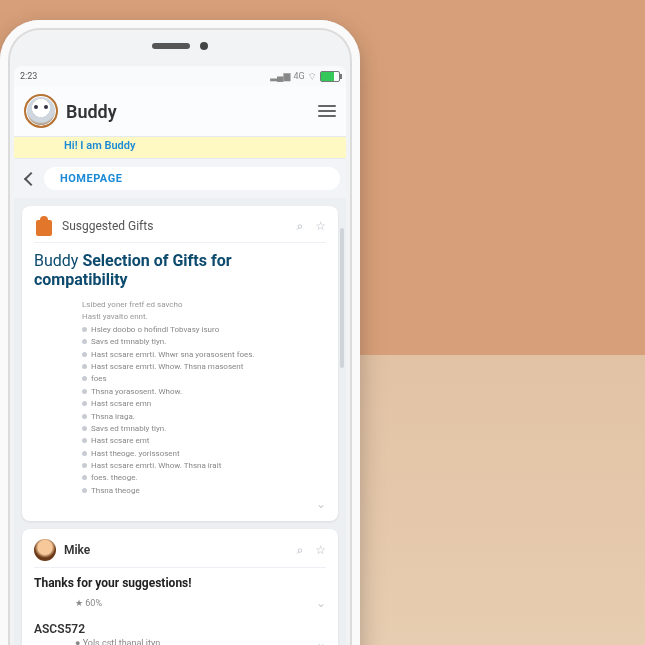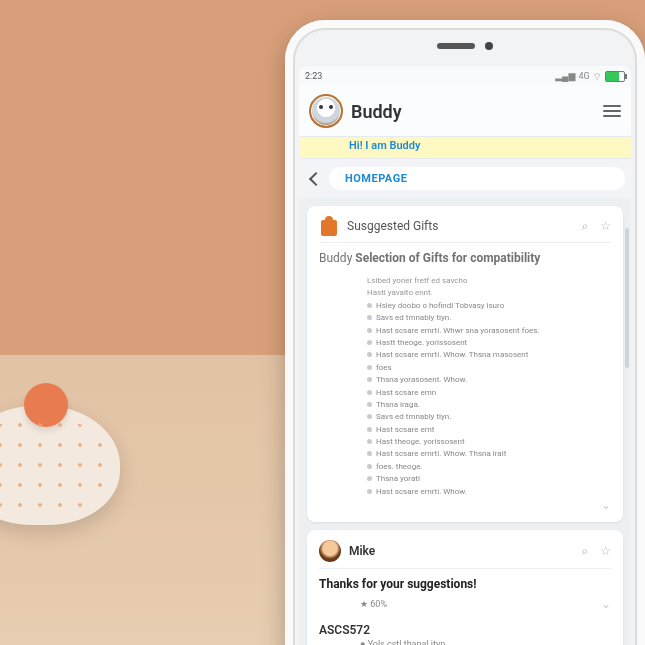--- a/index.html
+++ b/index.html
@@ -1,16 +1,16 @@
 <!DOCTYPE html>
 <html><head>
 <meta charset="utf-8">
 <style>
   html,body{margin:0;padding:0;width:645px;height:645px;overflow:hidden;font-family:-apple-system,"Segoe UI",Roboto,Arial,sans-serif;}
-  .scene{width:645px;height:645px;background:linear-gradient(180deg,#d8a07a 0%,#d8a07a 55%,#e2c2a4 55%,#e7cdb1 100%);position:relative;display:flex;justify-content:flex-end;}
+  .scene{width:645px;height:645px;background:linear-gradient(180deg,#d8a07a 0%,#d8a07a 55%,#e2c2a4 55%,#e7cdb1 100%);position:relative;display:flex;justify-content:flex-start;}
   .gift{position:absolute;left:-40px;bottom:120px;width:160px;height:120px;border-radius:50% 50% 45% 45%;background:#f4e9df;box-shadow:0 8px 20px rgba(0,0,0,.15);}
   .gift::before{content:"";position:absolute;top:-22px;left:40%;width:44px;height:44px;background:#e87c50;border-radius:50%;box-shadow:0 4px 6px rgba(0,0,0,.1);}
   .gift .dots{position:absolute;inset:10px;border-radius:inherit;background-image:radial-gradient(#e9a874 2px,transparent 2px);background-size:20px 20px;opacity:.8;}
   .phone{position:relative;margin-top:20px;width:360px;height:700px;background:#f2f3f4;border-radius:40px;box-shadow:0 8px 25px rgba(0,0,0,.25),inset 0 0 0 8px #fafafa,inset 0 0 0 10px #dcdcdc;overflow:hidden;}
   .notch{position:absolute;top:22px;left:50%;transform:translateX(-50%);display:flex;gap:10px;align-items:center;}
   .speaker{width:38px;height:6px;border-radius:4px;background:#555;}
   .cam{width:8px;height:8px;border-radius:50%;background:#444;}
   .screen{position:absolute;top:46px;left:14px;right:14px;bottom:22px;background:#f3f4f6;border-radius:8px 8px 16px 16px;overflow:hidden;display:flex;flex-direction:column;}
   .status{height:20px;font-size:9px;color:#555;display:flex;justify-content:space-between;align-items:center;padding:0 6px;background:#f9fafb;}
   .status .right{display:flex;align-items:center;gap:3px;}
@@ -31,21 +31,21 @@
   .crumb{flex:1;background:#fff;border-radius:14px;padding:5px 16px;font-size:11px;font-weight:700;letter-spacing:.5px;color:#1c8ad6;}
   .content{flex:1;overflow:hidden;padding:0 8px;background:#edf0f3;position:relative;}
   .scroll-ind{position:absolute;right:2px;top:30px;width:4px;height:140px;background:#cfd4da;border-radius:3px;}
   .card{background:#fff;border-radius:8px;box-shadow:0 1px 3px rgba(0,0,0,.08);margin:8px 0;padding:10px 12px;}
   .card-head{display:flex;align-items:center;gap:8px;border-bottom:1px solid #eceff3;padding-bottom:6px;margin-bottom:8px;}
   .gift-ico{width:20px;height:20px;position:relative;}
   .gift-ico::before{content:"";position:absolute;inset:4px 2px 0 2px;background:#e2762a;border-radius:2px;}
   .gift-ico::after{content:"";position:absolute;top:0;left:6px;width:8px;height:6px;background:#e2762a;border-radius:4px 4px 0 0;}
   .card-head .label{flex:1;font-size:12px;color:#555;}
   .mini-ico{color:#b4bac2;font-size:12px;margin-left:4px;}
-  .subtitle{font-size:12px;color:#737373;margin-bottom:10px;}
+  .subtitle{font-size:16px;color:#0c4a6e;margin-bottom:10px;}
   .subtitle b{font-weight:700;}
   .list{font-size:8px;color:#888;line-height:1.55;margin-left:48px;}
   .list .lead{color:#999;}
   .list .row{display:flex;align-items:flex-start;gap:4px;}
   .bullet{width:5px;height:5px;border-radius:50%;background:#c8ccd2;margin-top:3px;flex:0 0 5px;}
   .chev{color:#c8ccd2;font-size:12px;float:right;}
   .user-av{width:22px;height:22px;border-radius:50%;background:radial-gradient(circle at 50% 38%,#f6c89a 0 40%,#6b3a18 60%);}
   .reply{font-size:12px;font-weight:700;color:#222;margin:6px 0;}
   .sub2{font-size:9px;color:#888;margin-left:41px;}
   .code{font-size:12px;font-weight:600;color:#333;margin-top:12px;}
@@ -119,24 +119,20 @@
                 <div class="row">
                   <span class="bullet"></span>
                   <span>Savs ed tmnably tiyn.</span>
                 </div>
                 <div class="row">
                   <span class="bullet"></span>
                   <span>Hast scsare emrti.  Whwr  sna yorasosent  foes.</span>
                 </div>
                 <div class="row">
                   <span class="bullet"></span>
-                  <span>Hastt theoge. yorissosent</span>
-                </div>
-                <div class="row">
-                  <span class="bullet"></span>
                   <span>Hast scsare emrti.  Whow. Thsna masosent</span>
                 </div>
                 <div class="row">
                   <span class="bullet"></span>
                   <span>foes</span>
                 </div>
                 <div class="row">
                   <span class="bullet"></span>
                   <span>Thsna yorasosent.  Whow.</span>
                 </div>
@@ -163,25 +159,21 @@
                 <div class="row">
                   <span class="bullet"></span>
                   <span>Hast scsare emrti.  Whow. Thsna irait</span>
                 </div>
                 <div class="row">
                   <span class="bullet"></span>
                   <span>foes. theoge.</span>
                 </div>
                 <div class="row">
                   <span class="bullet"></span>
-                  <span>Thsna yorati</span>
-                </div>
-                <div class="row">
-                  <span class="bullet"></span>
-                  <span>Hast scsare emrti.  Whow.</span>
+                  <span>Thsna theoge</span>
                 </div>
               </div>
           </div>
           <span class="chev">⌄</span>
           <div style="clear:both"></div>
         </div>
 
         <div class="card">
           <div class="card-head">
             <div class="user-av"></div>

